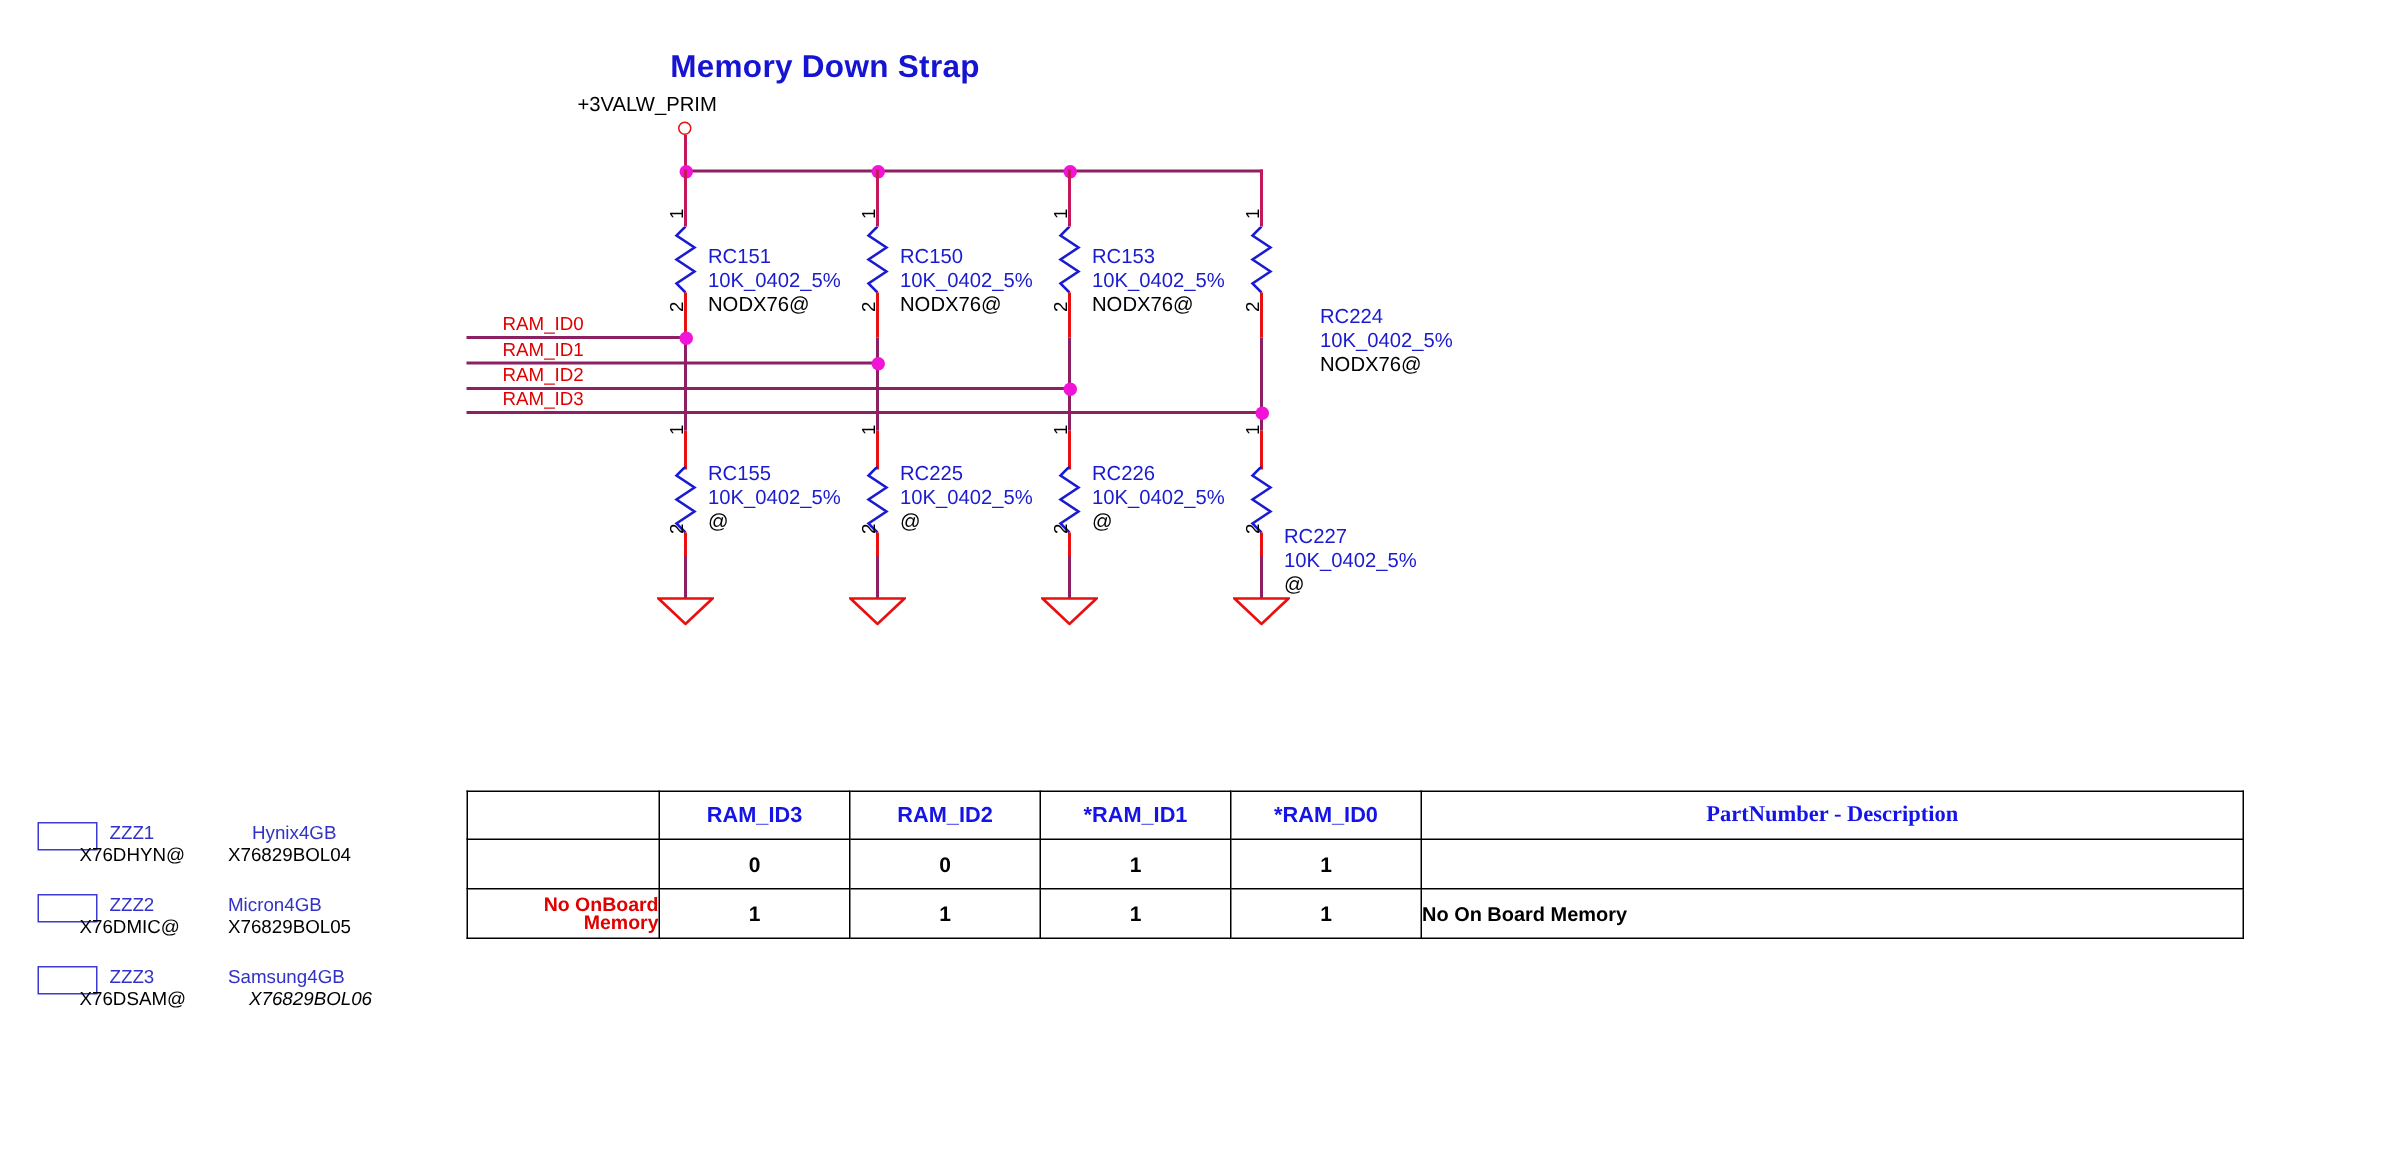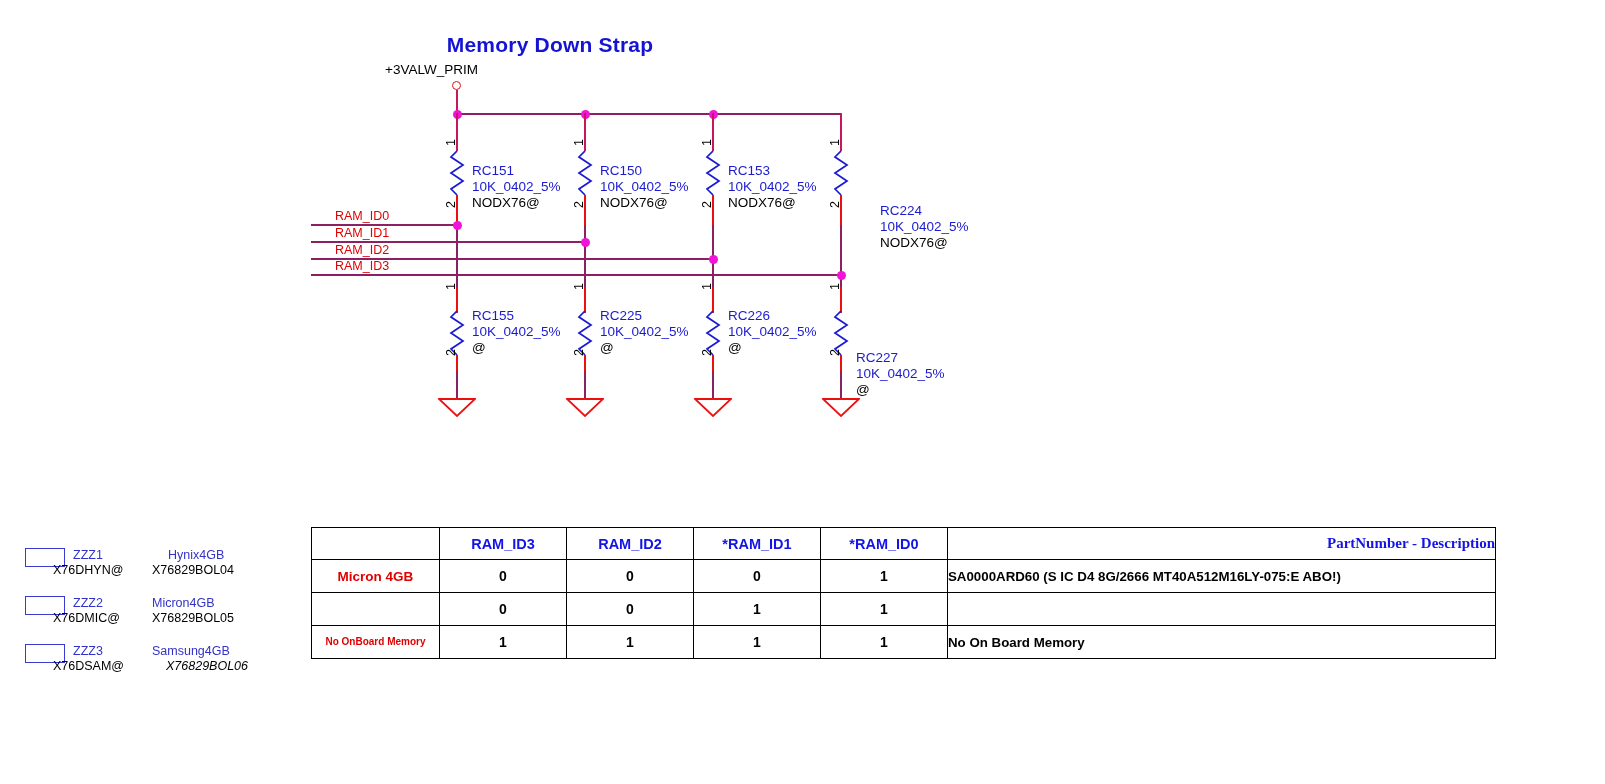--- a/index.html
+++ b/index.html
@@ -75,27 +75,27 @@
   }
   #strap-table th{font-weight:bold;}
   .col-name{width:128px;}
   .col-bit{width:127px;}
   .col-part{width:548px;}
   .hdr-blank{height:31px;}
   .hdr-bit{
     color:#1414e6;font-size:14.5px;text-align:center;height:31px;
   }
   .hdr-part{
-    color:#1414e6;font-size:15px;text-align:right;padding-left:13px;
+    color:#1414e6;font-size:15px;text-align:center;padding-left:13px;
     height:31px;font-family:"Liberation Serif","DejaVu Serif",serif;
   }
   .row-name{
     color:#e00000;font-weight:bold;font-size:13.5px;text-align:center;
   }
-  .row-name.small{font-size:10px;line-height:12.5px;text-align:center;padding-left:9px;}
+  .row-name.small{font-size:13px;line-height:12.5px;text-align:right;padding-left:9px;}
   .cell-bit{
     text-align:center;font-weight:bold;font-size:14px;color:#000;
   }
   .cell-part{
     text-align:left;font-weight:bold;font-size:13.3px;color:#000;
     padding-left:13px;white-space:nowrap;
   }
   tr.trow td{height:32px;}
 </style>
 </head>
@@ -315,28 +315,20 @@
       <th class="hdr-blank"></th>
       <th class="hdr-bit">RAM_ID3</th>
       <th class="hdr-bit">RAM_ID2</th>
       <th class="hdr-bit">*RAM_ID1</th>
       <th class="hdr-bit">*RAM_ID0</th>
       <th class="hdr-part">PartNumber - Description</th>
     </tr>
   </thead>
   <tbody>
     <tr class="trow">
-      <td class="row-name">Micron 4GB</td>
-      <td class="cell-bit">0</td>
-      <td class="cell-bit">0</td>
-      <td class="cell-bit">0</td>
-      <td class="cell-bit">1</td>
-      <td class="cell-part">SA0000ARD60 (S IC D4 8G/2666 MT40A512M16LY-075:E ABO!)</td>
-    </tr>
-    <tr class="trow">
       <td class="row-name"></td>
       <td class="cell-bit">0</td>
       <td class="cell-bit">0</td>
       <td class="cell-bit">1</td>
       <td class="cell-bit">1</td>
       <td class="cell-part"></td>
     </tr>
     <tr class="trow">
       <td class="row-name small">No OnBoard Memory</td>
       <td class="cell-bit">1</td>

